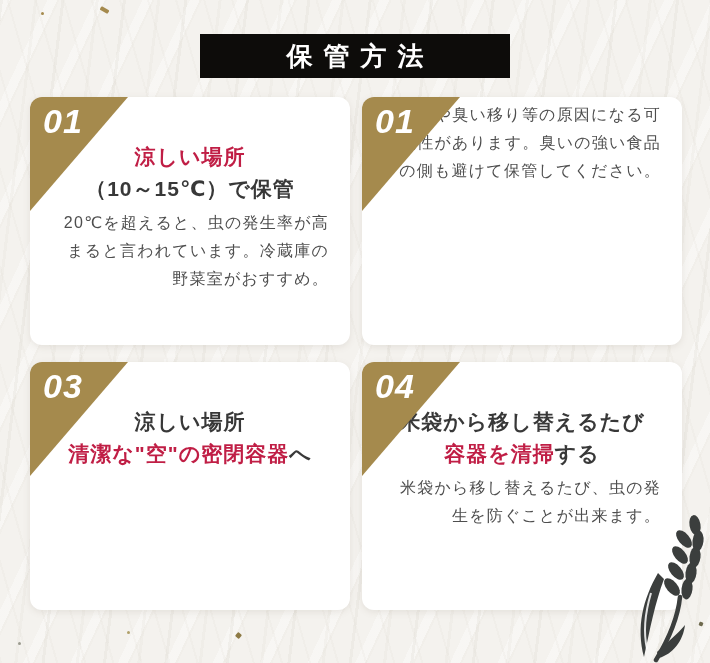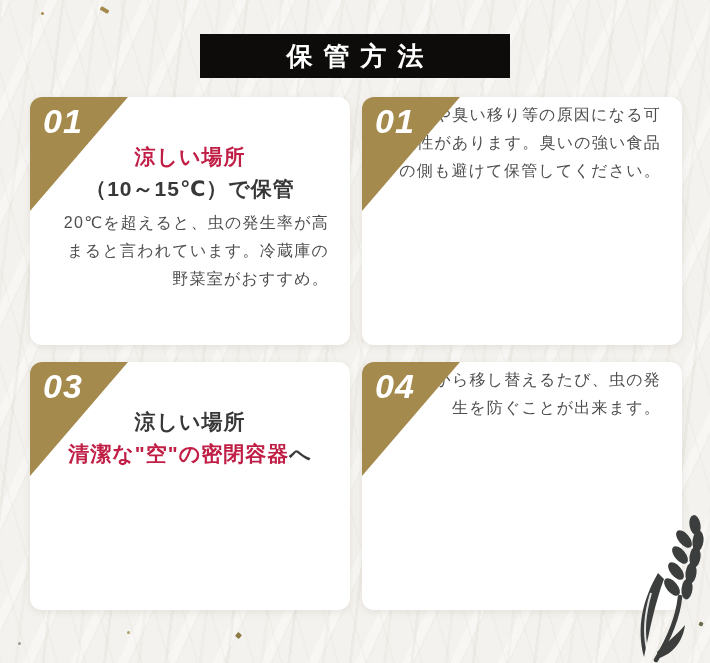--- a/index.html
+++ b/index.html
@@ -114,20 +114,24 @@
     <div class="card-title">
         <div class="title-line"><span class="seg-dark">涼しい場所</span></div>
         <div class="title-line"><span class="seg-red">清潔な"空"の密閉容器</span><span class="seg-dark">へ</span></div>
       </div>
   </div>
 
   <div class="card">
     <div class="badge">
       <span class="num">04</span>
     </div>
+    <div class="card-title">
+        <div class="title-line"><span class="seg-dark">米袋から移し替えるたび</span></div>
+        <div class="title-line"><span class="seg-red">容器を清掃</span><span class="seg-dark">する</span></div>
+      </div>
     <p class="card-body">米袋から移し替えるたび、虫の発生を防ぐことが出来ます。</p>
   </div>
 </div>
 
 <svg class="wheat" viewBox="0 0 90 150" xmlns="http://www.w3.org/2000/svg">
   <g fill="#3b3e3d">
     <ellipse cx="75" cy="12" rx="5.5" ry="10" transform="rotate(-10 75 12)"></ellipse>
     <ellipse cx="64" cy="26" rx="5.5" ry="10.5" transform="rotate(-40 64 26)"></ellipse>
     <ellipse cx="78" cy="28" rx="5.5" ry="10.5" transform="rotate(6 78 28)"></ellipse>
     <ellipse cx="60" cy="42" rx="5.5" ry="10.5" transform="rotate(-40 60 42)"></ellipse>

